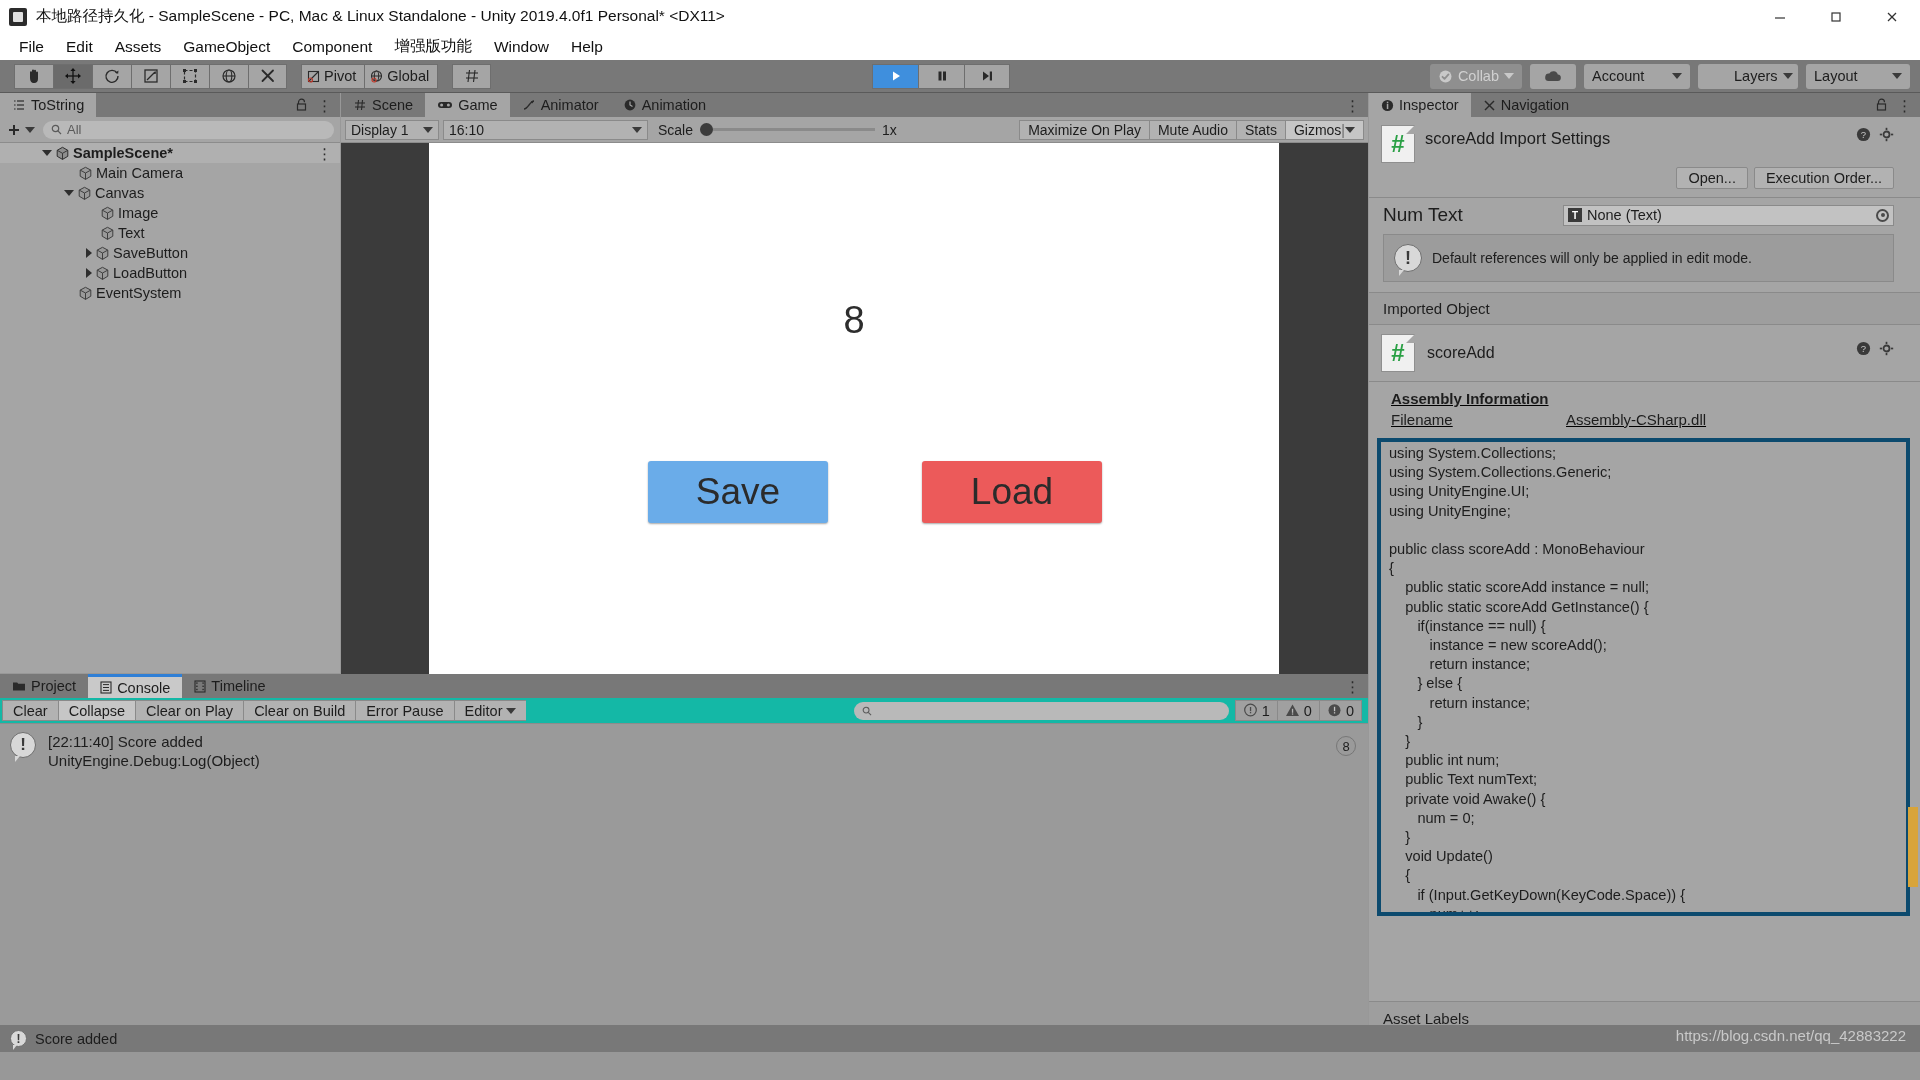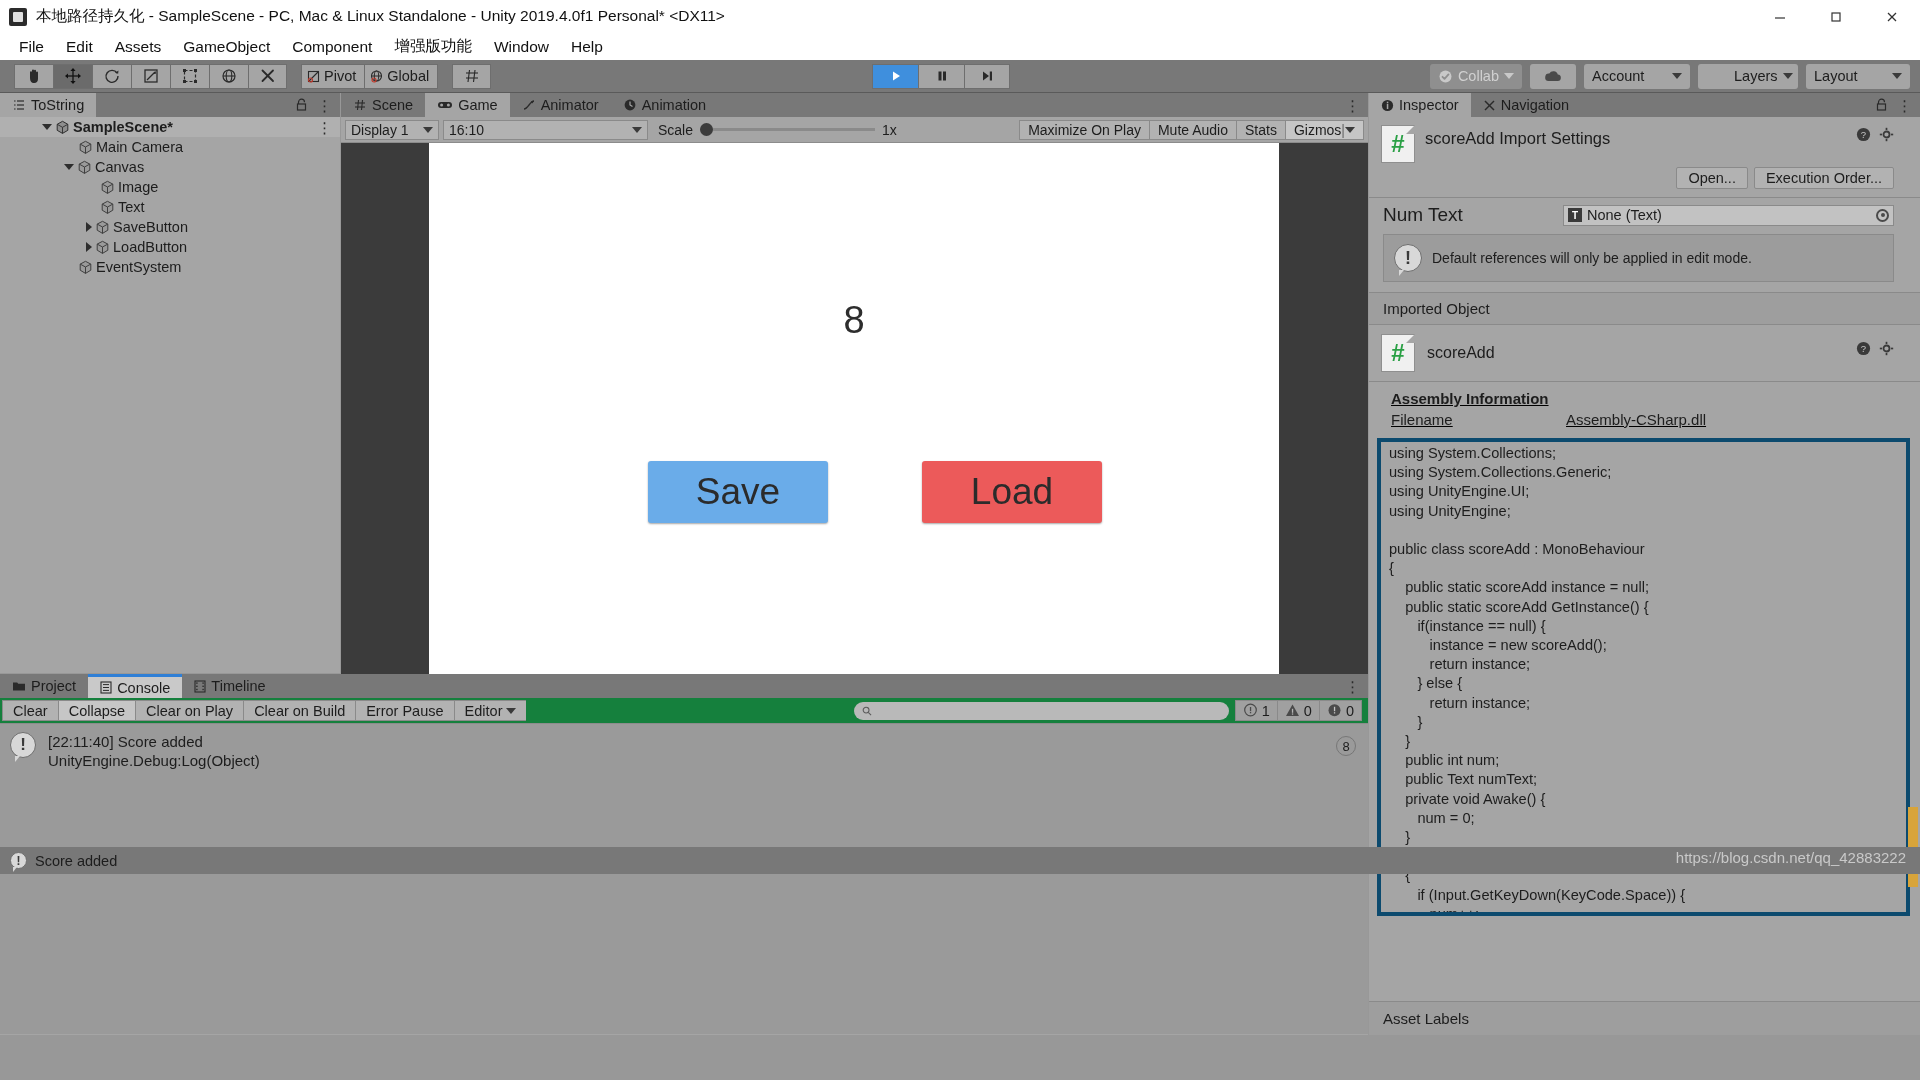--- a/index.html
+++ b/index.html
@@ -3,21 +3,21 @@
 <meta charset="utf-8">
 <style>
   * { box-sizing: border-box; margin: 0; padding: 0; }
   html, body {
     width: 1920px; height: 1080px;
     overflow: hidden;
     font-family: "Liberation Sans", sans-serif;
     background: #989898;
     -webkit-font-smoothing: antialiased;
   }
-  #app { position: relative; width: 1920px; height: 874px; }
+  #app { position: relative; width: 1920px; height: 1052px; }
 
   
   .titlebar {
     position: absolute; top: 0; left: 0; width: 1920px; height: 33px;
     background: #ffffff; display: flex; align-items: center;
   }
   .titlebar .app-icon {
     width: 18px; height: 18px; margin-left: 9px; margin-right: 9px;
     background: #2b2b2b; border-radius: 2px; position: relative; flex: none;
   }
@@ -224,21 +224,21 @@
     font-family: "Liberation Sans", sans-serif; font-size: 14.6px; line-height: 19.2px;
     color: #1d1d1d; white-space: pre;
   }
   .code-thumb { position:absolute; right:2px; top:200px; width:10px; height:80px; background:#d8a43a; }
   .asset-labels { position:absolute; bottom: 0; left:0; width:100%; border-top:1px solid #8a8a8a;
                   background:#9e9e9e; padding: 8px 14px; font-size: 15px; color:#1d1d1d; }
 
   
   #console { left: 0; top: 674px; width: 1368px; height: 361px; background:#a5a5a5; }
   .c-toolbar {
-    height: 26px; background: #15803d; display:flex; align-items:center; padding: 0 2px;
+    height: 26px; background: #14b8a6; display:flex; align-items:center; padding: 0 2px;
     border-bottom: 1px solid #8c8c8c;
   }
   .c-btn {
     height: 21px; background: #b2b2b2; border:1px solid #8a8a8a; border-right:none;
     padding: 0 10px; font-size: 14.5px; color:#1d1d1d; display:flex; align-items:center; gap:4px;
   }
   .c-btn:last-of-type { border-right:1px solid #8a8a8a; }
   .c-btn.on { background:#c6c6c6; }
   .c-search {
     width: 375px; height: 18px; background:#b9b9b9; border-radius: 9px; margin-left: auto;
@@ -477,20 +477,38 @@
             </g>
           </svg>
         <span>ToString</span>
       </div>
       <div class="tab-icons">
         <svg width="13" height="14" viewBox="0 0 13 14">
             <path d="M3.5 6V4.2a3 3 0 0 1 6 0" fill="none" stroke="#2a2a2a" stroke-width="1.2"></path>
             <rect x="2.5" y="6" width="8" height="6" fill="none" stroke="#2a2a2a" stroke-width="1.2"></rect>
           </svg>
         <span class="kebab">⋮</span>
+      </div>
+    </div>
+    <div class="h-toolbar">
+      <div class="plus-btn">
+        <svg width="16" height="16" viewBox="0 0 16 16">
+            <g stroke="#2a2a2a" stroke-width="2">
+              <line x1="8" y1="3" x2="8" y2="13"></line>
+              <line x1="3" y1="8" x2="13" y2="8"></line>
+            </g>
+          </svg>
+        <span class="caret-dn"></span>
+      </div>
+      <div class="search-box">
+        <svg width="11" height="11" viewBox="0 0 11 11">
+            <circle cx="4.5" cy="4.5" r="3.2" fill="none" stroke="#5a5a5a" stroke-width="1.2"></circle>
+            <line x1="6.9" y1="6.9" x2="10" y2="10" stroke="#5a5a5a" stroke-width="1.2"></line>
+          </svg>
+        <span>All</span>
       </div>
     </div>
     <div class="h-rows" id="hierarchy-rows">
         <div class="h-row selected">
           <span class="twisty down" style="margin-left: 42px;"></span>
           <span class="cube"><svg width="15" height="15" viewBox="0 0 15 15">
               <path d="M7.5 1.3l5.3 3v6L7.5 13.4 2.2 10.3v-6z" fill="#8e8e8e" stroke="#2e2e2e" stroke-width="1"></path>
               <path d="M2.2 4.3l5.3 3 5.3-3M7.5 7.3v6.1" stroke="#2e2e2e" stroke-width="0.9" fill="none"></path>
             </svg></span>
           <span class="h-label">SampleScene*</span>

